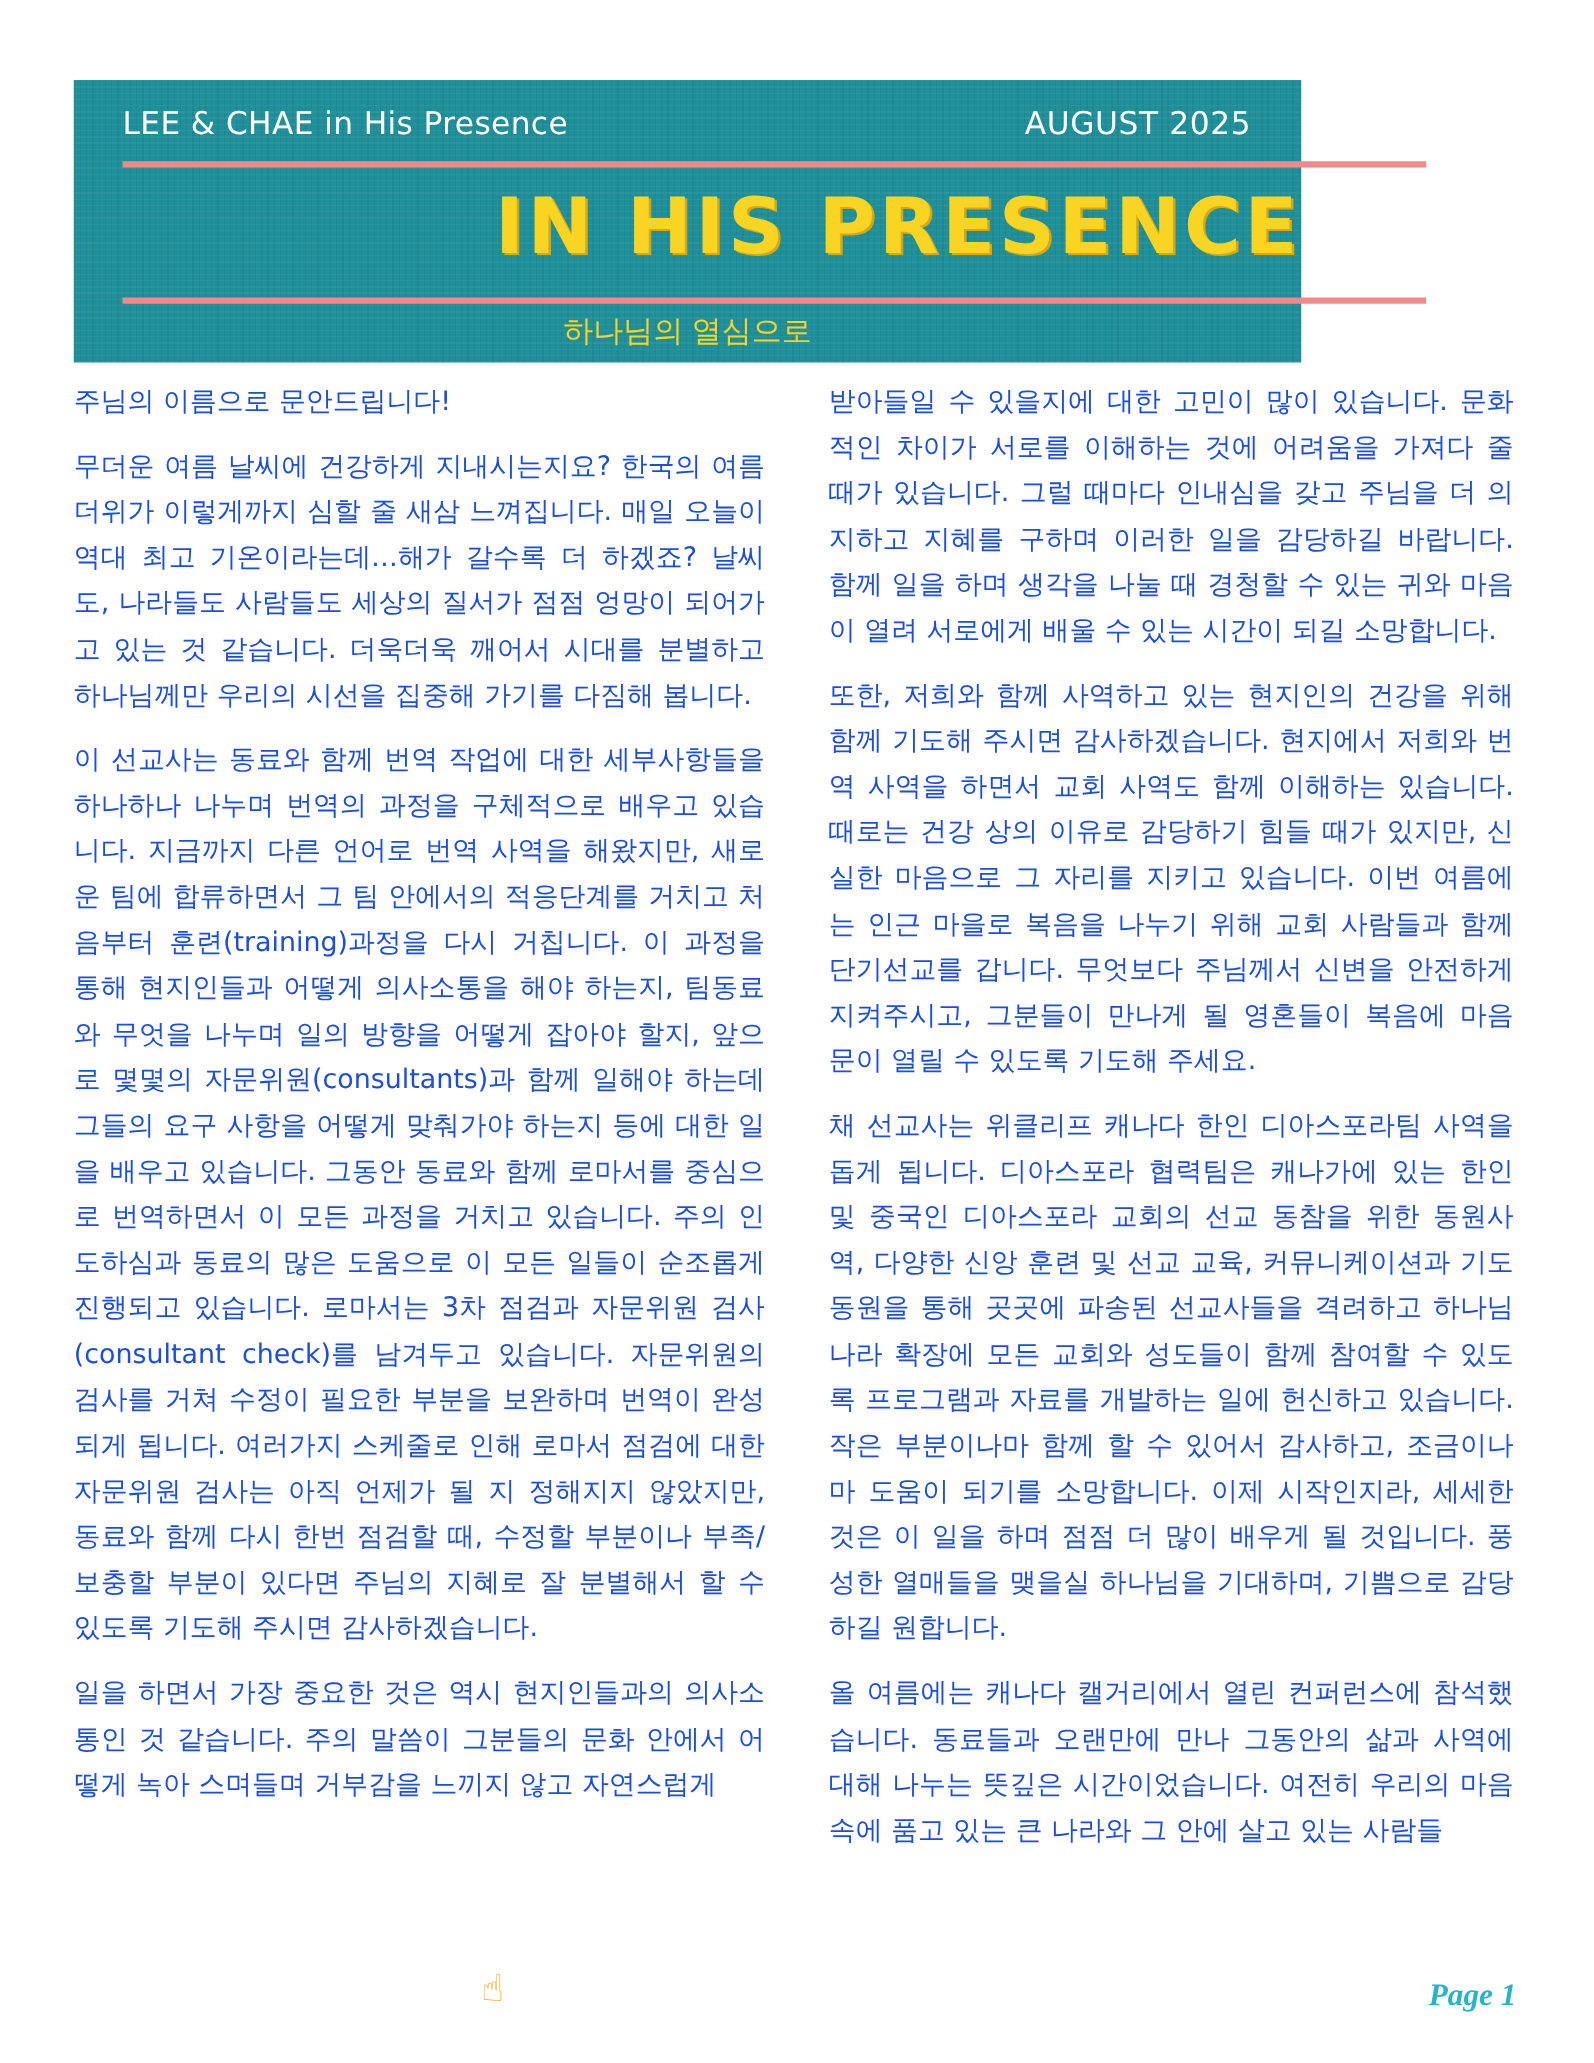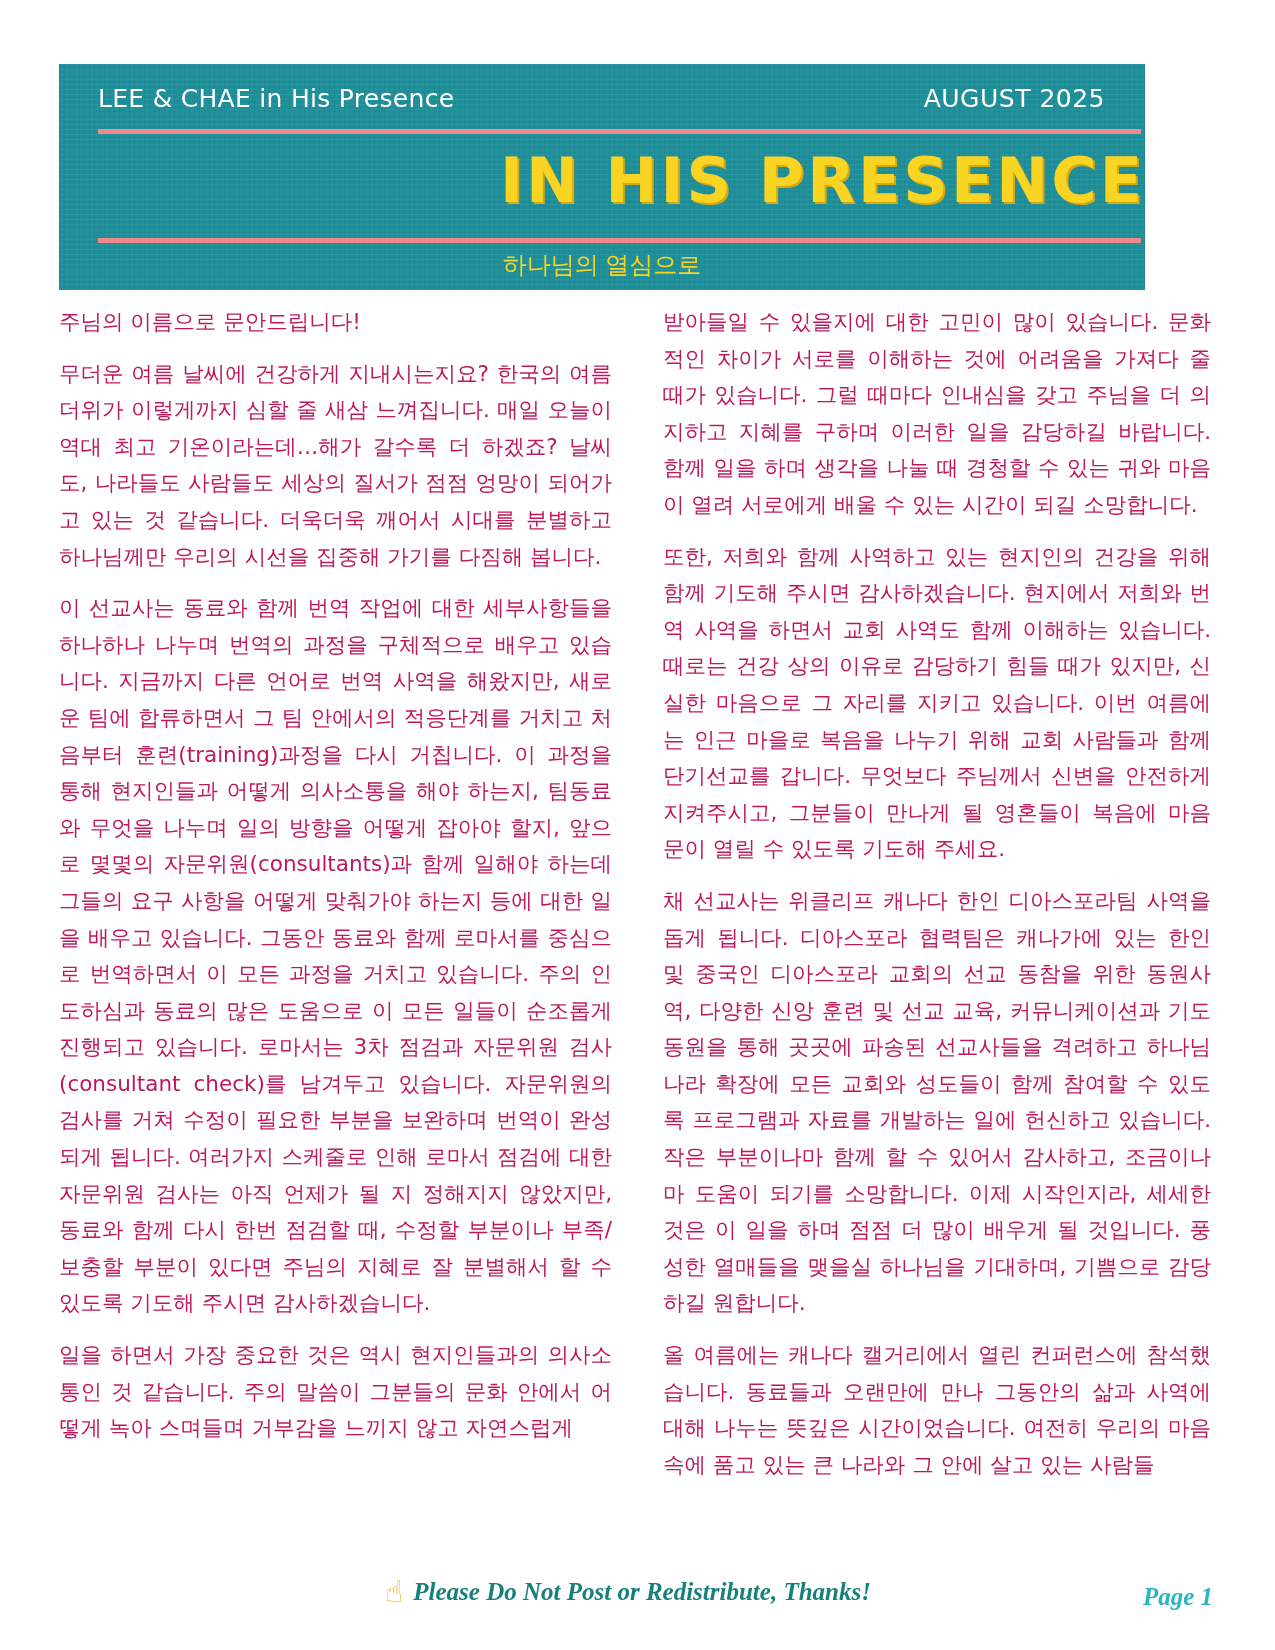--- a/index.html
+++ b/index.html
@@ -1,20 +1,20 @@
 <!DOCTYPE html>
 <html><head>
 <meta charset="utf-8">
 <style>
   * { box-sizing: border-box; margin: 0; padding: 0; }
   html, body { width: 1275px; height: 1650px; background: #ffffff; overflow: hidden; }
   body { position: relative; font-family: "DejaVu Sans", "Liberation Sans", sans-serif; color: #1a1a1a; }
 
   .banner {
-    position: absolute; left: 59px; top: 64px; width: 1086px; height: 226px;
+    position: absolute; left: 59px; top: 64px; width: 982px; height: 226px;
     background-color: #1f8f9a;
     background-image:
       repeating-linear-gradient(0deg, rgba(255,255,255,0.05) 0px, rgba(255,255,255,0.05) 1px, transparent 1px, transparent 5px),
       repeating-linear-gradient(90deg, rgba(0,0,0,0.05) 0px, rgba(0,0,0,0.05) 1px, transparent 1px, transparent 5px);
   }
   .banner .top-left {
     position: absolute; left: 39px; top: 20px;
     font-family: "DejaVu Sans", sans-serif; font-size: 25px; color: #ffffff; letter-spacing: 0.3px;
   }
   .banner .top-right {
@@ -32,21 +32,21 @@
     color: #f9d423; letter-spacing: 3px;
     text-shadow: 2px 2px 0 #d9a80f;
   }
   .banner .subtitle {
     position: absolute; left: 0; right: 0; top: 185px; text-align: center;
     font-family: Liberation Sans, sans-serif; font-size: 24px; color: #f9d423;
   }
 
   .col {
     position: absolute; top: 304px; font-size: 21.5px; line-height: 36.6px;
-    color: #be185d; text-align: justify;
+    color: #1d4ed8; text-align: justify;
   }
   .col.left { left: 59px; width: 553px; }
   .col.right { left: 663px; width: 548px; }
   .col p { margin-bottom: 15px; }
   .col p.greeting { margin-bottom: 15px; }
 
   .footer-note {
     position: absolute; left: 385px; top: 1577px; display: flex; align-items: center; gap: 10px;
   }
   .footer-note .hand {
@@ -84,16 +84,15 @@
 <section class="col right">
   <p>받아들일 수 있을지에 대한 고민이 많이 있습니다. 문화적인 차이가 서로를 이해하는 것에 어려움을 가져다 줄 때가 있습니다. 그럴 때마다 인내심을 갖고 주님을 더 의지하고 지혜를 구하며 이러한 일을 감당하길 바랍니다. 함께 일을 하며 생각을 나눌 때 경청할 수 있는 귀와 마음이 열려 서로에게 배울 수 있는 시간이 되길 소망합니다.</p>
   <p>또한, 저희와 함께 사역하고 있는 현지인의 건강을 위해 함께 기도해 주시면 감사하겠습니다. 현지에서 저희와 번역 사역을 하면서 교회 사역도 함께 이해하는 있습니다. 때로는 건강 상의 이유로 감당하기 힘들 때가 있지만, 신실한 마음으로 그 자리를 지키고 있습니다. 이번 여름에는 인근 마을로 복음을 나누기 위해 교회 사람들과 함께 단기선교를 갑니다. 무엇보다 주님께서 신변을 안전하게 지켜주시고, 그분들이 만나게 될 영혼들이 복음에 마음 문이 열릴 수 있도록 기도해 주세요.</p>
   <p>채 선교사는 위클리프 캐나다 한인 디아스포라팀 사역을 돕게 됩니다. 디아스포라 협력팀은 캐나가에 있는 한인 및 중국인 디아스포라 교회의 선교 동참을 위한 동원사역, 다양한 신앙 훈련 및 선교 교육, 커뮤니케이션과 기도 동원을 통해 곳곳에 파송된 선교사들을 격려하고 하나님 나라 확장에 모든 교회와 성도들이 함께 참여할 수 있도록 프로그램과 자료를 개발하는 일에 헌신하고 있습니다. 작은 부분이나마 함께 할 수 있어서 감사하고, 조금이나마 도움이 되기를 소망합니다.  이제 시작인지라, 세세한 것은 이 일을 하며 점점 더 많이 배우게 될 것입니다. 풍성한 열매들을 맺을실 하나님을 기대하며, 기쁨으로 감당하길 원합니다.</p>
   <p>올 여름에는 캐나다 캘거리에서 열린 컨퍼런스에 참석했습니다. 동료들과 오랜만에 만나 그동안의 삶과 사역에 대해 나누는 뜻깊은 시간이었습니다. 여전히 우리의 마음 속에 품고 있는 큰 나라와 그 안에 살고 있는 사람들</p>
 </section>
 
 <footer>
   <div class="footer-note">
     <span class="hand">☝</span>
-    <span class="note-text">Please Do Not Post or Redistribute, Thanks!</span>
   </div>
   <div class="page-num">Page 1</div>
 </footer>
 
 </body></html>

